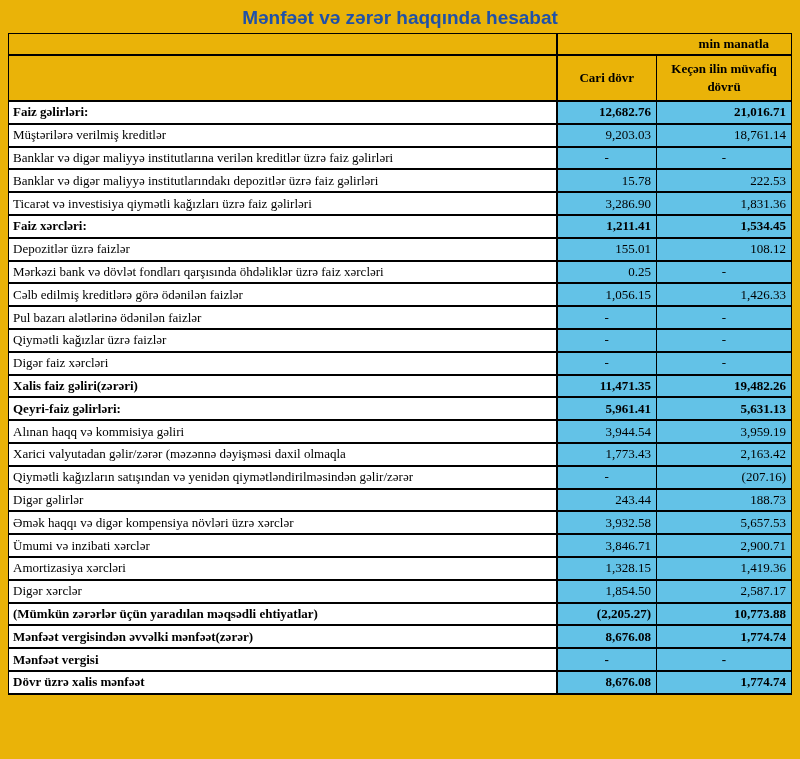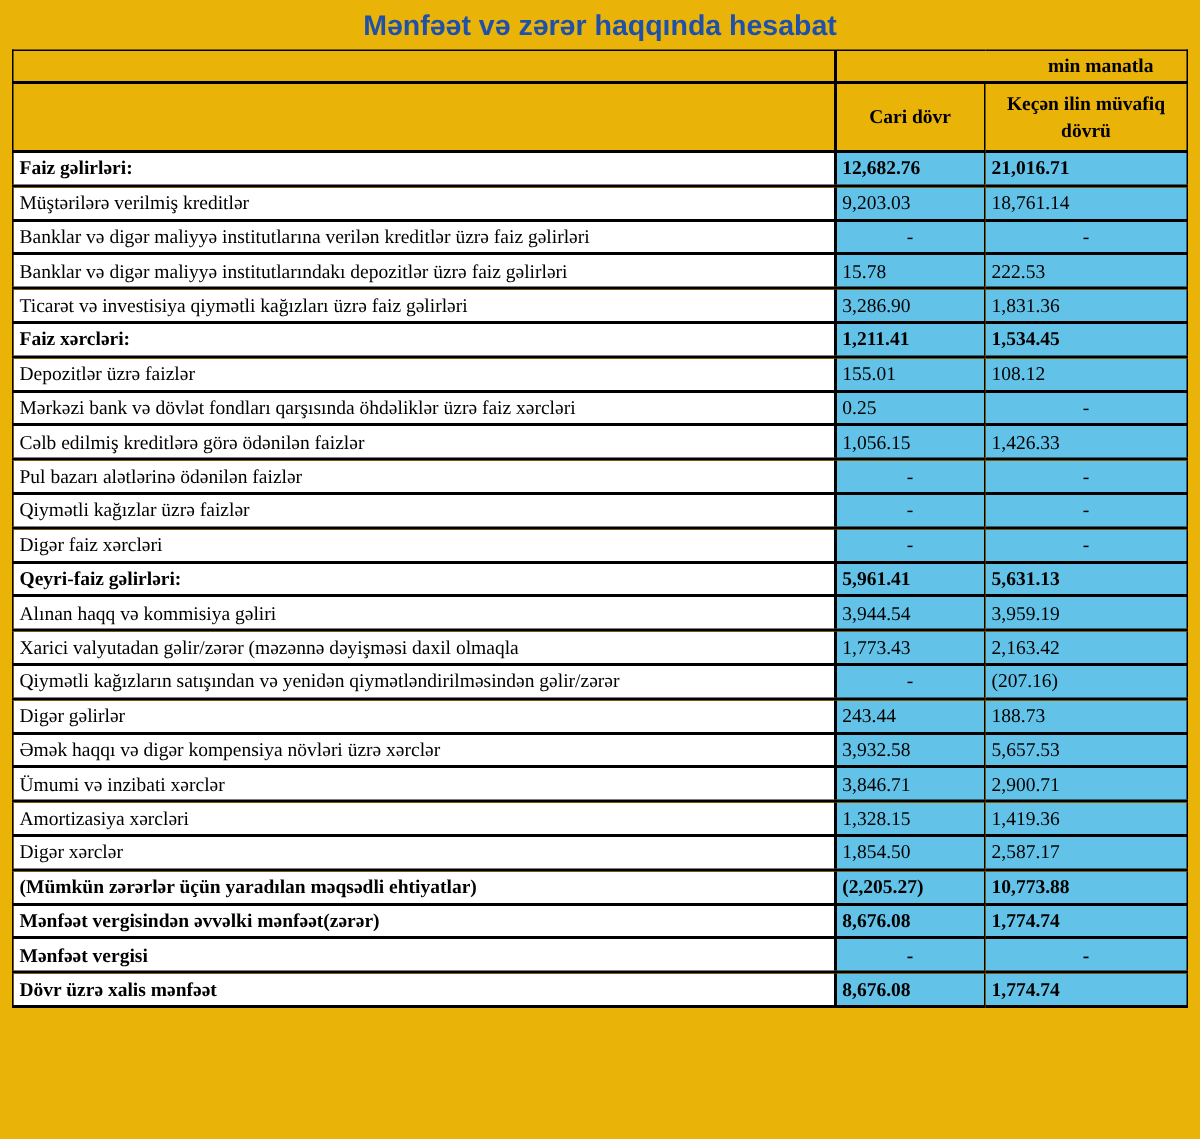--- a/index.html
+++ b/index.html
@@ -63,20 +63,21 @@
   }
   
   tbody td { height: 20.8px; }
   tbody td.label {
     text-align: left;
     white-space: nowrap;
     background: #ffffff;
     padding-left: 4px;
   }
   tbody td.val {
+    text-align: right;
     background: #63C2E7;
     padding-right: 5px;
   }
   tbody td.val.center { text-align: center; padding-right: 4px; }
   tr.bold td { font-weight: bold; }
   .col-current { border-left-width: 2px !important; }
   
   tbody td.val.flagged {
     background: #A9DDF2;
     position: relative;
@@ -172,20 +173,25 @@
           <td class="label">Qiymətli kağızlar üzrə faizlər</td>
           <td class="val col-current center">-</td>
           <td class="val col-previous center">-</td>
         </tr>
         <tr>
           <td class="label">Digər faiz xərcləri</td>
           <td class="val col-current center">-</td>
           <td class="val col-previous center">-</td>
         </tr>
         <tr class="bold">
+          <td class="label">Xalis faiz gəliri(zərəri)</td>
+          <td class="val col-current">11,471.35</td>
+          <td class="val col-previous">19,482.26</td>
+        </tr>
+        <tr class="bold">
           <td class="label">Qeyri-faiz gəlirləri:</td>
           <td class="val col-current">5,961.41</td>
           <td class="val col-previous">5,631.13</td>
         </tr>
         <tr>
           <td class="label">Alınan haqq və kommisiya gəliri</td>
           <td class="val col-current">3,944.54</td>
           <td class="val col-previous">3,959.19</td>
         </tr>
         <tr>

